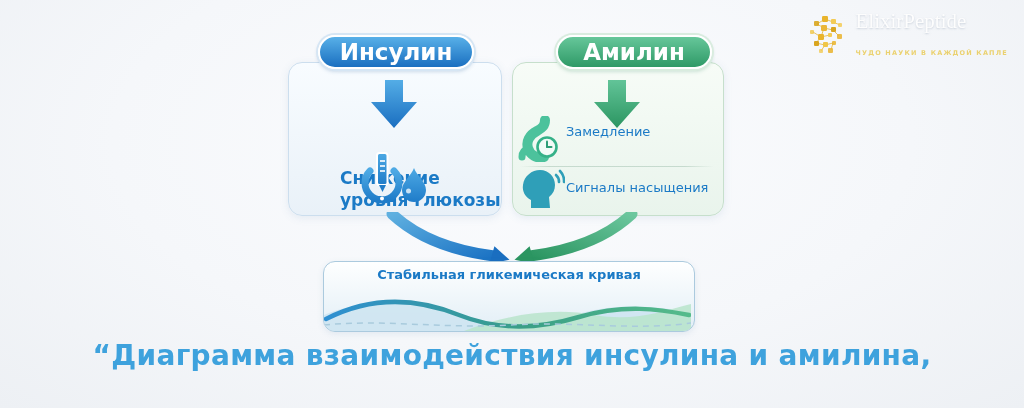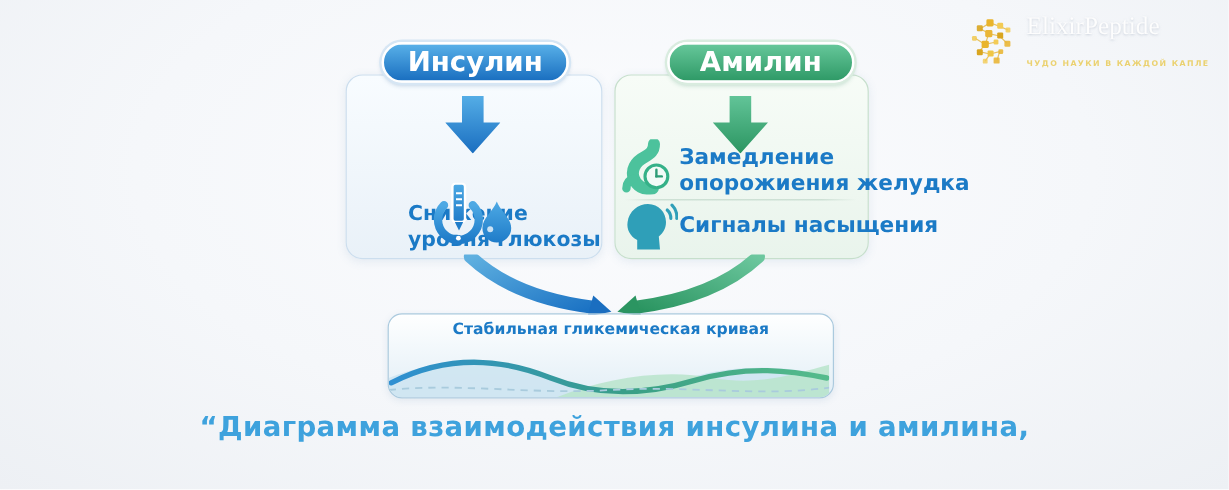--- a/index.html
+++ b/index.html
@@ -20,38 +20,38 @@
         color:#fff;font-weight:bold;font-size:23px;border:2px solid #ffffff;z-index:3;}
   .pill-insulin{left:318px;background:linear-gradient(180deg,#58b0e8 0%,#1a6fc0 100%);
         box-shadow:0 0 0 2px #d6e6f4,0 2px 4px rgba(25,80,140,0.28);}
   .pill-amylin{left:541px;background:linear-gradient(180deg,#66c79a 0%,#2f9a67 100%);
         box-shadow:0 0 0 2px #d9ecdf,0 2px 4px rgba(25,120,80,0.28);margin-left:15px;}
   .big-arrow{position:absolute;top:80px;z-index:2;}
   .ba-insulin{left:371px;} .ba-amylin{left:594px;}
   .effect-text{position:absolute;left:340px;top:122px;font-size:17px;font-weight:bold;
         color:#1b7ac6;line-height:22px;white-space:nowrap;margin-top:45px;}
   .tube-icon{position:absolute;left:356px;top:152px;}
-  .am-row-text{position:absolute;font-size:18px;font-weight:bold;color:#1b7ac6;
+  .am-row-text{position:absolute;font-size:13px;font-weight:normal;color:#1b7ac6;
         line-height:21px;white-space:nowrap;}
   .am-row1{left:566px;top:121px;} .am-row2{left:566px;top:177px;}
   .stomach-icon{position:absolute;left:516px;top:116px;}
   .head-icon{position:absolute;left:519px;top:167px;}
   .am-divider{position:absolute;left:520px;top:166px;width:194px;height:1px;
         background:linear-gradient(90deg,rgba(150,185,165,0) 0%,rgba(150,185,165,0.45) 15%,rgba(150,185,165,0.45) 85%,rgba(150,185,165,0) 100%);}
   .converge{position:absolute;left:330px;top:212px;}
   
   .result{position:absolute;left:323px;top:261px;width:370px;height:69px;border-radius:12px;
         border:1.5px solid #abcade;overflow:hidden;
         background:linear-gradient(180deg,#feffff 0%,#e2eef6 100%);
         box-shadow:0 2px 6px rgba(90,130,170,0.12);}
   .result-title{text-align:center;margin-top:5px;font-size:13px;font-weight:bold;color:#1b7ac6;}
   .result-waves{position:absolute;left:0;bottom:0;}
   
   .caption{position:absolute;left:0;right:0;top:343px;text-align:center;
-        color:#3ea2dd;font-weight:bold;font-size:23px;line-height:26px;letter-spacing:0.3px;}
+        color:#3ea2dd;font-weight:bold;font-size:28px;line-height:26px;letter-spacing:0.3px;}
   
   .logo{position:absolute;right:16px;top:10px;display:flex;align-items:center;gap:9px;}
   .logo-brand{font-family:"Liberation Serif","DejaVu Serif",serif;font-size:21px;color:#fdfdfd;
         text-shadow:0 1px 2px rgba(175,185,200,0.6);line-height:22px;}
   .logo-tagline{font-size:6.5px;font-weight:bold;color:#e9c94f;letter-spacing:1.2px;margin-top:17px;
         opacity:0.8;}
 </style>
 </head>
 <body>
 
@@ -150,21 +150,20 @@
 
   <svg class="stomach-icon" width="46" height="46" viewBox="0 0 46 46">
     <path d="M29,4 C29,10 26,12 21,15 C13,19 10,26 12,32 C14,39 21,43 28,41" fill="none" stroke="#4cc29c" stroke-width="10" stroke-linecap="round"></path>
     <path d="M12,33 C8,34 6,37 6,41" fill="none" stroke="#4cc29c" stroke-width="7" stroke-linecap="round"></path>
     <circle cx="31" cy="31" r="9.5" fill="#f2fbf7" stroke="#35b188" stroke-width="2.6"></circle>
     <line x1="31" y1="31" x2="31" y2="25.5" stroke="#2e9d77" stroke-width="2" stroke-linecap="round"></line>
     <line x1="31" y1="31" x2="35.5" y2="31" stroke="#2e9d77" stroke-width="2" stroke-linecap="round"></line>
   </svg>
   <div class="am-row-text am-row1">
     <div>Замедление</div>
-    <div>опорожиения желудка</div>
   </div>
 
   <div class="am-divider"></div>
 
   <svg class="head-icon" width="46" height="42" viewBox="0 0 46 42">
     <path d="M12,41 L12,33 C6,30 3,24 4,18 C5,9 13,3 21,3 C30,3 36,10 36,18 C36,23 34,27 30,30 L31,41 Z" fill="#2f9fb8"></path>
     <path d="M37,8 A9,9 0 0 1 40,15" fill="none" stroke="#2f9fb8" stroke-width="2.6" stroke-linecap="round"></path>
     <path d="M41,4 A14,14 0 0 1 45,15" fill="none" stroke="#2f9fb8" stroke-width="2.6" stroke-linecap="round"></path>
   </svg>
   <div class="am-row-text am-row2">

